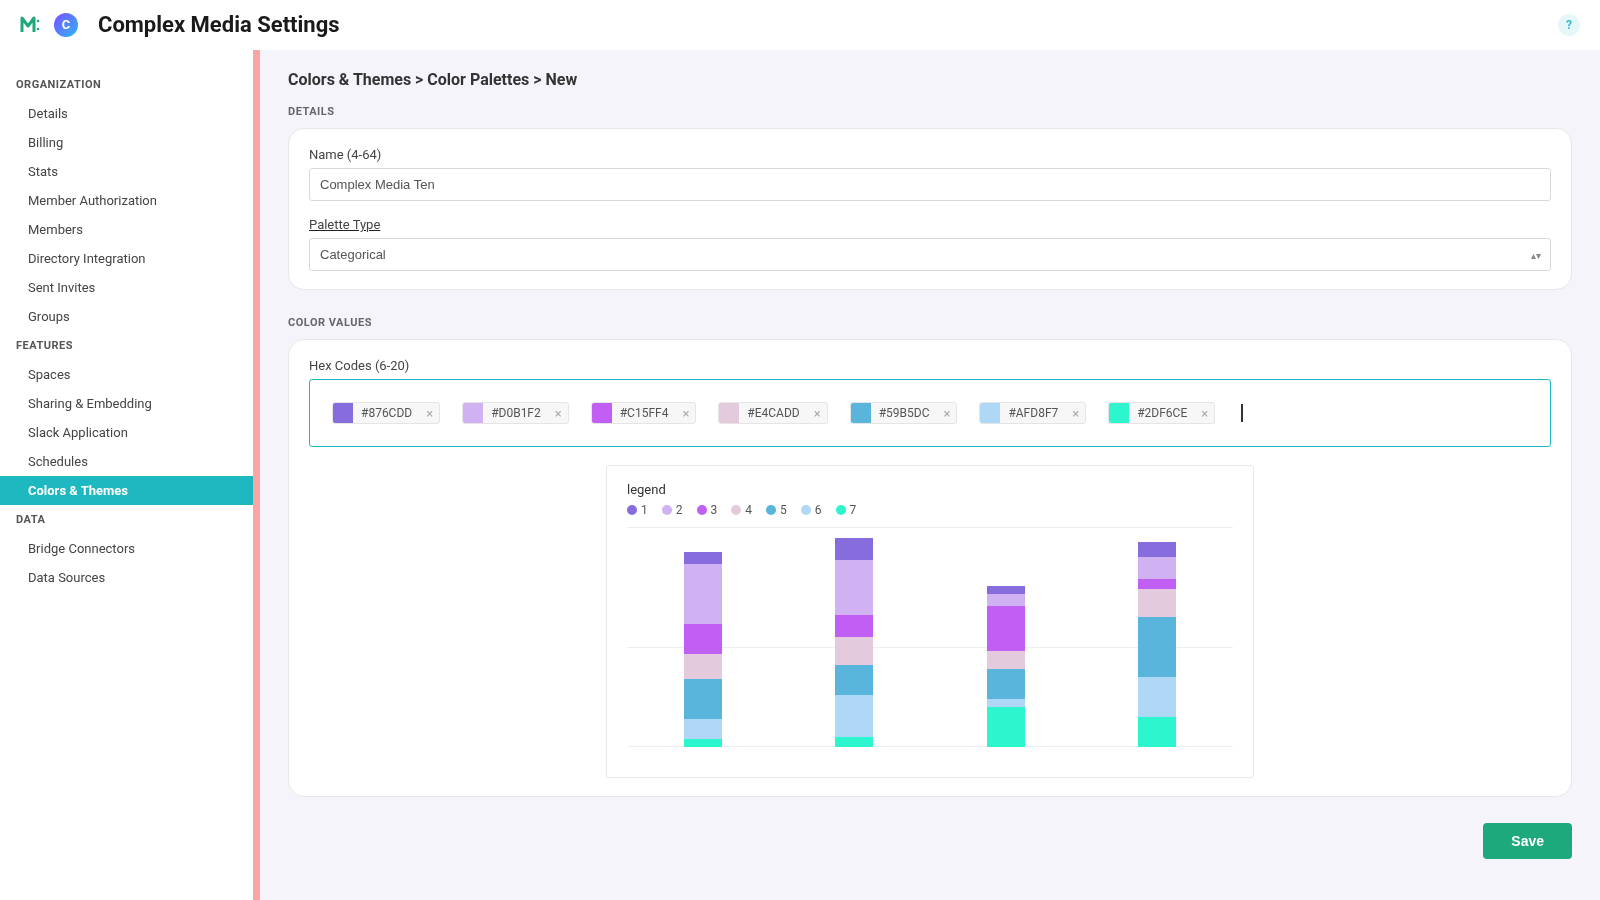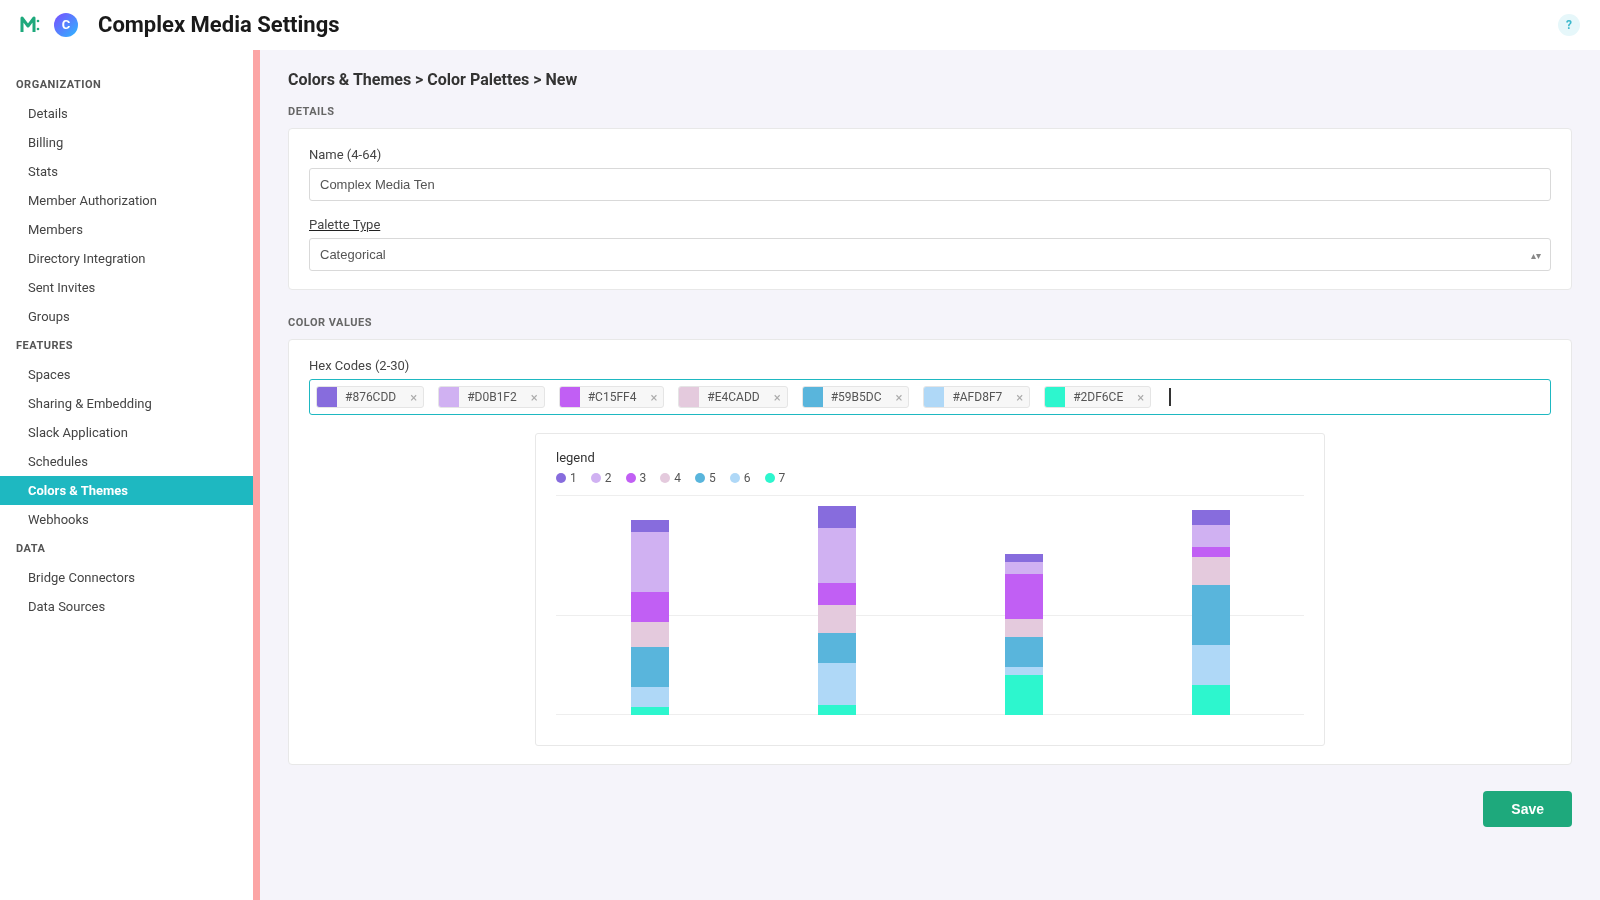--- a/index.html
+++ b/index.html
@@ -10,36 +10,36 @@
 .page-title { font-size: 22px; font-weight: 700; color: #1a1a1a; }
 .help-btn { position:absolute; right:20px; top:14px; width:22px; height:22px; border-radius:50%; background:#e6f7fa; color:#3bb8cc; font-size:12px; font-weight:bold; display:flex; align-items:center; justify-content:center; cursor:pointer; }
 .layout { display:flex; height: calc(100vh - 50px); }
 .sidebar { width: 260px; background:#fff; border-right:7px solid #fca5a5; padding-top: 20px; overflow-y:auto; }
 .sb-heading { font-size:11px; font-weight:700; color:#555; letter-spacing:0.5px; padding: 8px 16px; }
 .sb-item { padding: 7px 16px 7px 28px; font-size:13px; color:#444; cursor:pointer; }
 .sb-item.active { background:#1eb8c1; color:#fff; font-weight:700; }
 .main { flex:1; background:#f5f4fa; overflow-y:auto; padding: 20px 28px; }
 .breadcrumb { font-size:16px; font-weight:700; color:#333; margin-bottom: 16px; }
 .section-label { font-size:11px; font-weight:700; color:#666; letter-spacing:0.5px; margin-bottom: 10px; }
-.panel { background:#fff; border:1px solid #e8e8e8; border-radius:4px; padding:18px 20px; margin-bottom: 26px; }
+.panel { background:#fff; border:1px solid #e8e8e8; border-radius:16px; padding:18px 20px; margin-bottom: 26px; }
 .field-label { font-size:13px; color:#444; margin-bottom:6px; }
 .text-input { width:100%; padding:8px 10px; border:1px solid #d9d9d9; border-radius:3px; font-size:13px; color:#555; background:#fff; }
 .select-wrap { position:relative; }
 .select-caret { position:absolute; right:10px; top:50%; transform:translateY(-50%); font-size:10px; color:#888; pointer-events:none; }
 .field-block { margin-bottom:16px; }
 .field-block:last-child { margin-bottom:0;text-decoration:underline; }
-.chips-box { border:1px solid #1eb8c1; border-radius:3px; padding:6px; display:flex; flex-wrap:wrap; gap:14px; align-items:center; background:#fff; }
+.chips-box { border:1px solid #1eb8c1; border-radius:3px; padding:22px; display:flex; flex-wrap:wrap; gap:22px; align-items:center; background:#fff; }
 .chip { display:flex; align-items:center; background:#f7f7f7; border:1px solid #e5e5e5; border-radius:3px; overflow:hidden; }
 .swatch { width:20px; height:20px; }
 .chip-text { padding:0 8px; font-size:12px; color:#555; }
 .chip-x { padding:0 6px; font-size:13px; color:#aaa; cursor:pointer; }
 .chip-input-cursor { width:2px; height:18px; background:#333; margin-left:4px; animation: blink 1s step-end infinite; }
 @keyframes blink { 50% { opacity:0; } }
 .preview { margin-top:18px; display:flex; justify-content:center; }
-.preview-inner { border:1px solid #e8e8e8; border-radius:3px; padding:16px 20px 10px; width:790px; background:#fff; }
+.preview-inner { border:1px solid #e8e8e8; border-radius:3px; padding:16px 20px 10px; width:648px; background:#fff; }
 .legend-title { font-size:13px; color:#333; margin-bottom:6px; }
 .legend-row { display:flex; gap:14px; align-items:center; margin-bottom:10px; }
 .legend-item { display:flex; align-items:center; gap:4px; font-size:12px; color:#555; }
 .legend-dot { width:10px; height:10px; border-radius:50%; }
 .chart-area { position:relative; height:240px; }
 .grid-line { position:absolute; left:0; right:0; border-top:1px solid #eee; }
 .bars { position:absolute; left:0; right:0; bottom:20px; top:0; display:flex; justify-content:space-around; align-items:flex-end; }
 .bar-col { width:38px; display:flex; flex-direction:column; }
 .seg { width:100%; }
 .footer-row { display:flex; justify-content:flex-end; margin-top:10px; }
@@ -75,21 +75,20 @@
       <div class="sb-item">Members</div>
       <div class="sb-item">Directory Integration</div>
       <div class="sb-item">Sent Invites</div>
       <div class="sb-item">Groups</div>
       <div class="sb-heading">FEATURES</div>
       <div class="sb-item">Spaces</div>
       <div class="sb-item">Sharing &amp; Embedding</div>
       <div class="sb-item">Slack Application</div>
       <div class="sb-item">Schedules</div>
       <div class="sb-item active">Colors &amp; Themes</div>
-      <div class="sb-item">Webhooks</div>
       <div class="sb-heading">DATA</div>
       <div class="sb-item">Bridge Connectors</div>
       <div class="sb-item">Data Sources</div>
     </div>
 
   <div class="main">
     <div class="breadcrumb">Colors &amp; Themes &gt; Color Palettes &gt; New</div>
 
     <div class="section-label">DETAILS</div>
     <div class="panel">
@@ -101,21 +100,21 @@
         <div class="field-label">Palette Type</div>
         <div class="select-wrap">
           <input class="text-input" readonly="" value="Categorical" style="">
           <span class="select-caret">▴▾</span>
         </div>
       </div>
     </div>
 
     <div class="section-label">COLOR VALUES</div>
     <div class="panel">
-      <div class="field-label">Hex Codes (2-30)</div>
+      <div class="field-label">Hex Codes (6-20)</div>
       <div class="chips-box" id="chips">
           <div class="chip">
             <div class="swatch" style="background: rgb(135, 108, 221);"></div>
             <div class="chip-text">#876CDD</div>
             <div class="chip-x">×</div>
           </div>
           <div class="chip">
             <div class="swatch" style="background: rgb(208, 177, 242);"></div>
             <div class="chip-text">#D0B1F2</div>
             <div class="chip-x">×</div>

